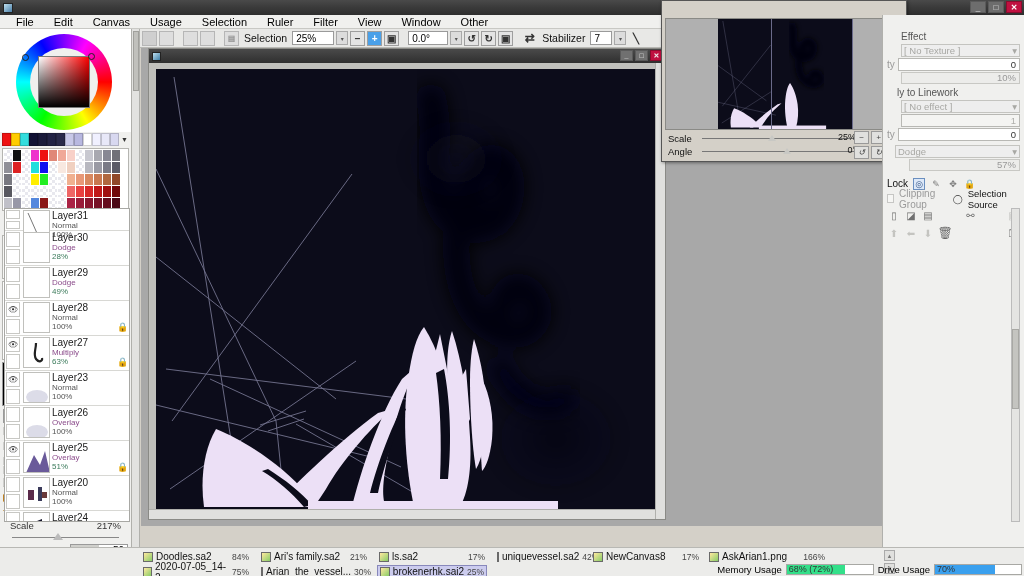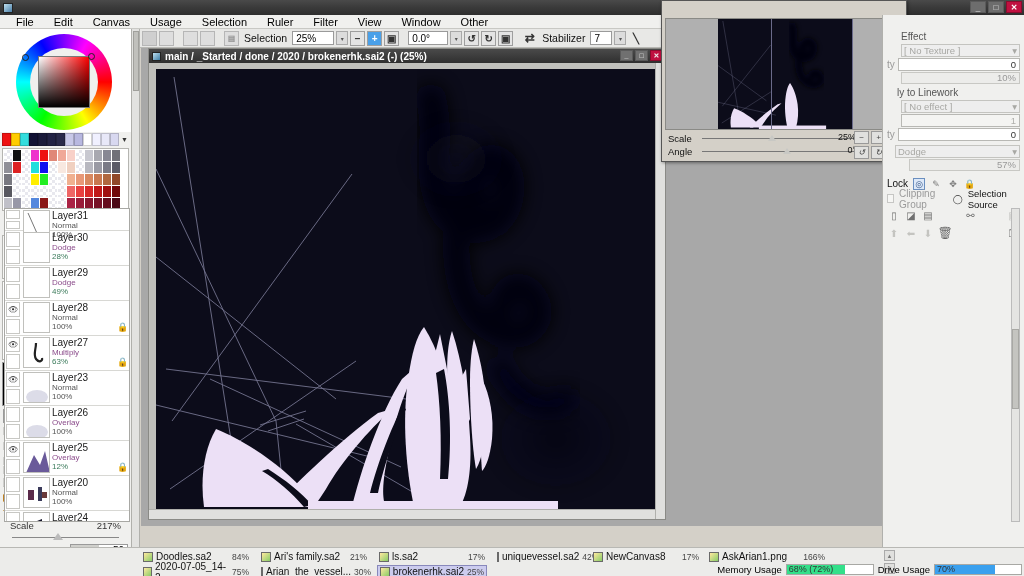--- a/index.html
+++ b/index.html
@@ -558,21 +558,20 @@
   </div>
 
   <div class="left-scroll">
     <div class="thumb"></div>
   </div>
 
   <div class="canvasarea">
     <div class="docwin">
       <div class="docbar">
         <div class="di"></div>
-        <span>main / _Started / done / 2020 / brokenerhk.sai2 (-) (25%)</span>
         <div class="dbtns">
           <div class="db">_</div>
           <div class="db">□</div>
           <div class="db close">✕</div>
         </div>
       </div>
 
       <div class="artwrap">
         <svg width="502" height="444" viewBox="0 0 502 444">
           <defs>
@@ -905,21 +904,21 @@
           <div class="eye">👁</div>
           <div class="eye off"></div>
         </div>
         <div class="thumb3"><svg width="27" height="31" viewBox="0 0 27 31">
             <rect width="27" height="31" fill="#fff"></rect>
             <path d="M2 30 L10 12 L16 22 L21 8 L26 30 Z" fill="#6a5a9a"></path>
           </svg></div>
         <div class="meta">
           <div class="lname">Layer25</div>
           <div class="lmode blend">Overlay</div>
-          <div class="lopa grn">12%</div>
+          <div class="lopa grn">51%</div>
         </div>
         <div class="lock2">🔒</div>
       </div>
       <div class="layer">
         <div class="eyecol">
           <div class="eye off"></div>
           <div class="eye off"></div>
         </div>
         <div class="thumb3"><svg width="27" height="31" viewBox="0 0 27 31">
             <rect width="27" height="31" fill="#fff"></rect>

